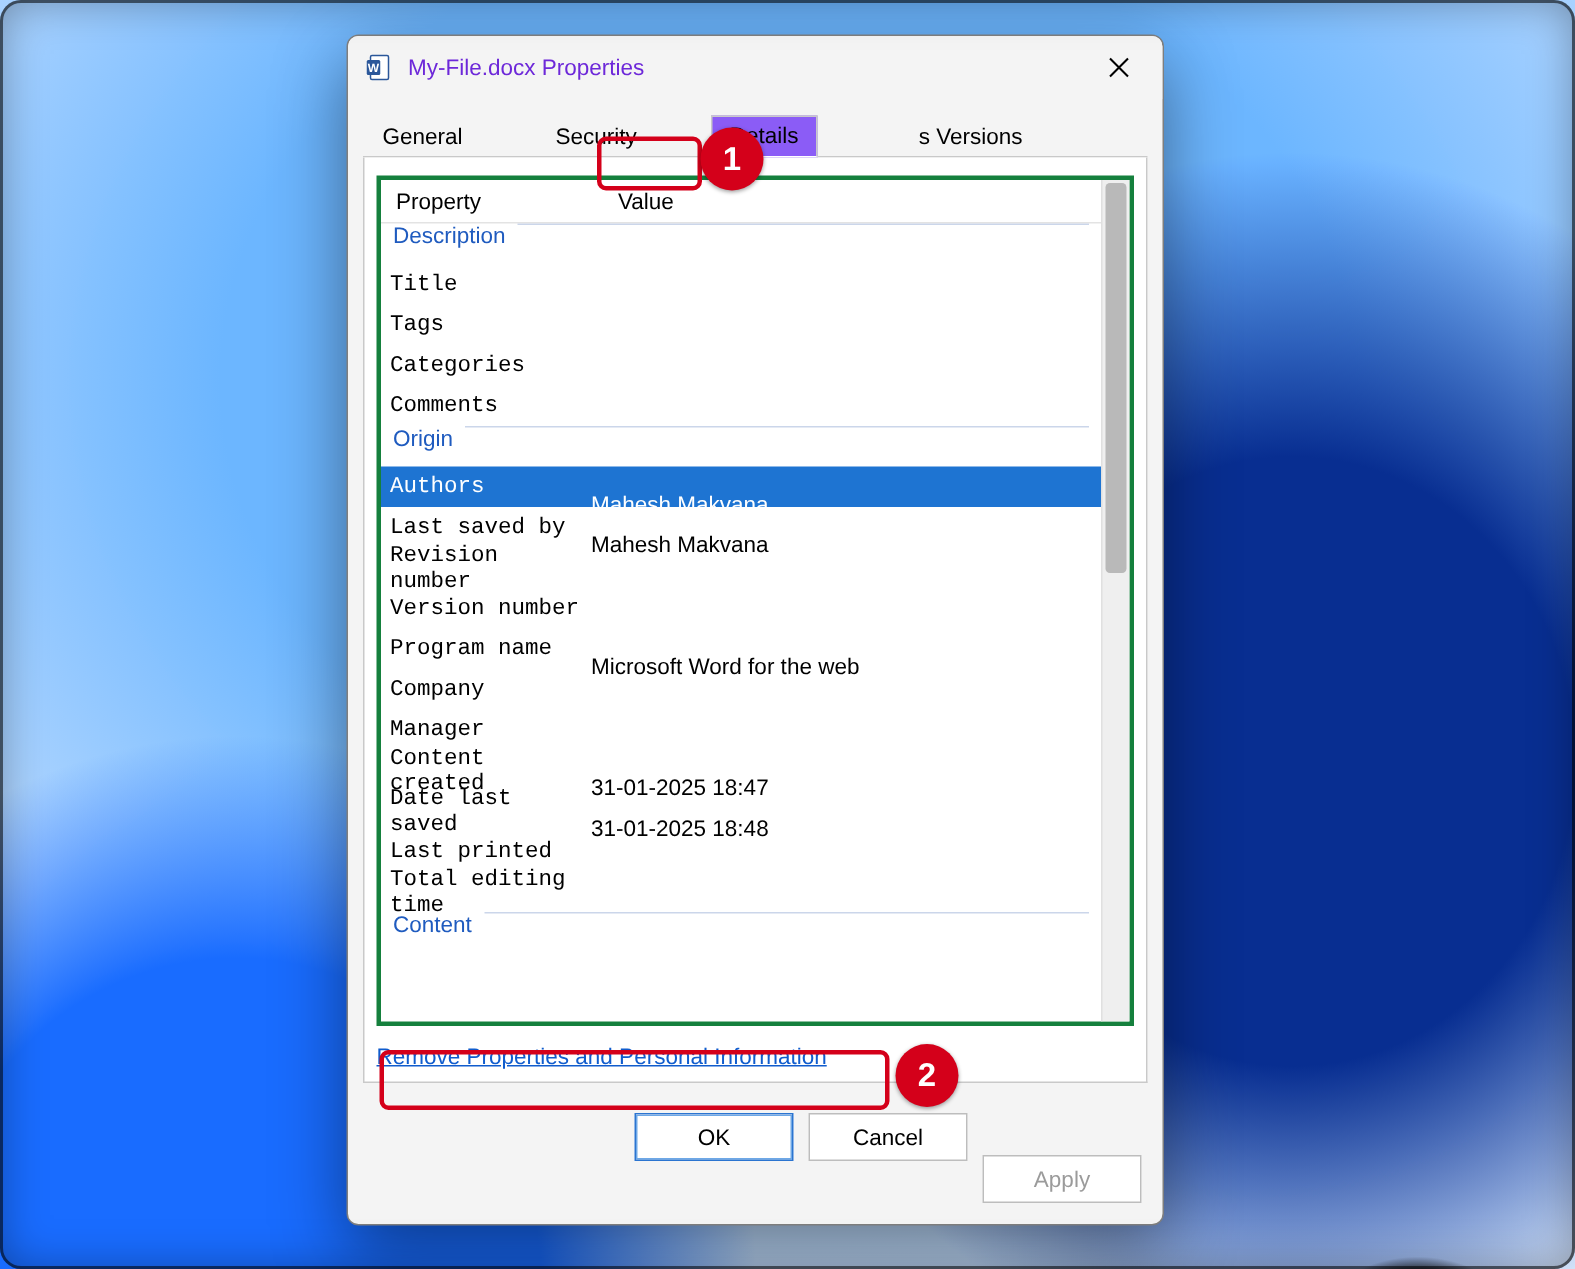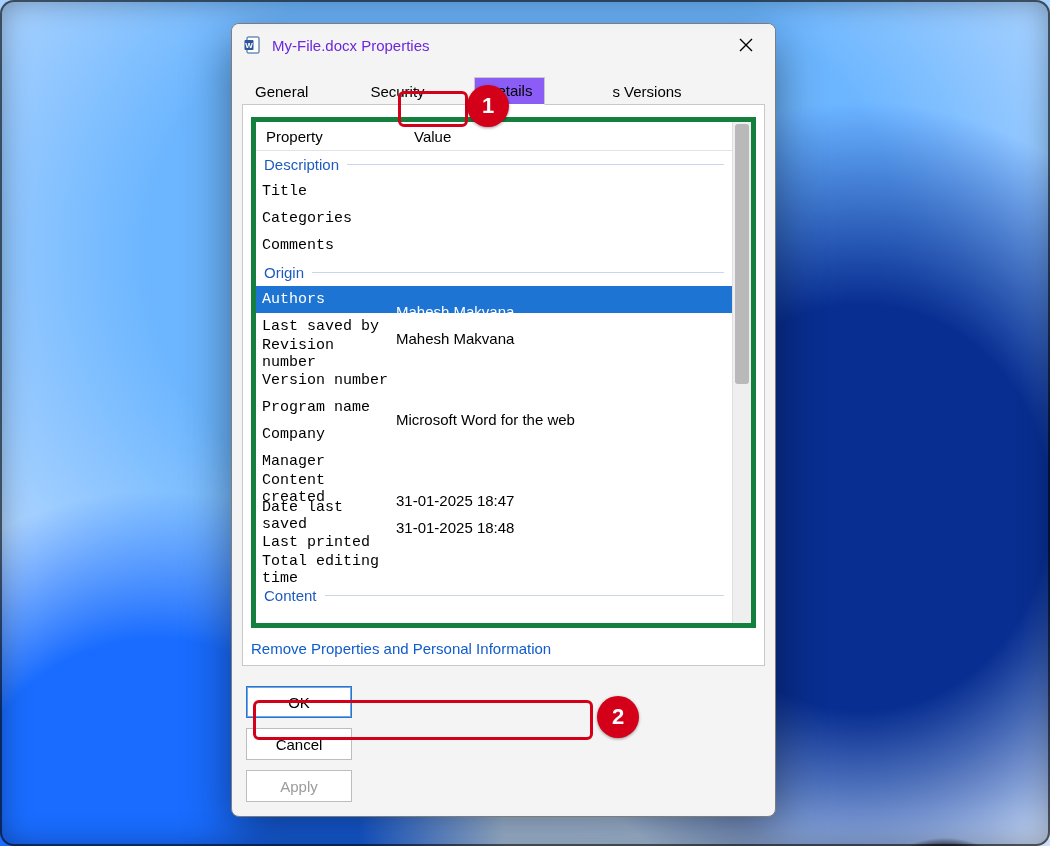--- a/index.html
+++ b/index.html
@@ -33,48 +33,48 @@
   .close-btn svg{width:14px;height:14px;stroke:#000;stroke-width:1.4;}
   
   .tabstrip{display:flex;align-items:flex-end;height:32px;padding:0 10px;margin-top:6px;gap:36px;}
   .tab{padding:4px 12px 5px;font-size:15px;color:#000;background:transparent;
        border:1px solid transparent;border-bottom:none;position:relative;top:1px;}
   .tab.active{background:#8b5cf6;border-color:#c9c9c9;border-bottom:1px solid #fff;}
   .tabunderline{height:1px;background:#c9c9c9;margin:0 10px;}
   .tabcontent{flex:1;background:#fff;margin:0 10px 10px;border:1px solid #c9c9c9;
               border-top:none;padding:12px 8px 8px;display:flex;flex-direction:column;}
   
-  .details-frame{border:5px solid #15803d;flex:1;display:flex;overflow:hidden;}
+  .details-frame{border:3px solid #15803d;flex:1;display:flex;overflow:hidden;}
   .details-body{flex:1;overflow:hidden;}
   .details-header{display:flex;height:28px;align-items:center;border-bottom:1px solid #e3e3e3;}
   .details-header .hcell{padding:0 10px;font-size:15px;color:#000;}
   .hcell.prop{width:128px;flex:0 0 128px;}
   .hcell.val{flex:1;}
   .rows{}
-  .group-row{display:flex;align-items:center;height:27px;padding:0 8px;}
+  .group-row{display:flex;height:27px;padding:0 8px;}
   .group-label{color:#1f5bbf;font-size:15px;white-space:nowrap;}
   .group-line{flex:1;height:1px;background:#cbd6ea;margin-left:8px;}
   .kv-row{display:flex;align-items:center;height:27px;}
   .kv-row .k{width:128px;flex:0 0 128px;padding-left:6px;font-family:Liberation Mono, monospace;}
   .kv-row .v{flex:1;padding-left:6px;margin-top:23px;}
   .kv-row.selected{background:#1e74d2;color:#fff;}
   
   .vscroll{width:18px;background:#efefef;display:flex;flex-direction:column;
            border-left:1px solid #e0e0e0;}
   .vscroll .thumb{margin:2px;border-radius:3px;background:#b9b9b9;height:260px;}
   .vscroll .track{flex:1;}
   
   .link-row{margin-top:12px;}
-  .link{color:#105ccd;font-size:15px;}
-  
-  .btnrow{display:flex;justify-content:flex-end;gap:10px;padding:10px 14px 14px;flex-direction:column;}
+  .link{color:#105ccd;font-size:15px;text-decoration:underline;}
+  
+  .btnrow{display:flex;justify-content:flex-end;gap:10px;padding:10px 14px 14px;}
   .btn{width:104px;height:30px;border:1px solid #bdbdbd;background:#fff;
        display:flex;align-items:center;justify-content:center;font-size:15px;}
   .btn.default{border-color:#2b74d0;box-shadow:inset 0 0 0 1px #6ea8e6;}
-  .btn.disabled{color:#9b9b9b;}
+  .btn.disabled{color:#9b9b9b;margin-top:28px;}
   
   .callout-box{position:absolute;border:3px solid #d4001a;border-radius:6px;
                pointer-events:none;}
   .callout-badge{position:absolute;width:42px;height:42px;border-radius:50%;
                  background:#d4001a;color:#fff;font-size:22px;font-weight:600;
                  display:flex;align-items:center;justify-content:center;
                  box-shadow:0 1px 3px rgba(0,0,0,.4);}
 </style>
 </head>
 <body>
@@ -119,20 +119,24 @@
 
           <div class="group-row">
             <span class="group-label">Description</span>
             <span class="group-line"></span>
           </div>
           <div class="kv-row">
               <span class="k">Title</span>
               <span class="v"></span>
             </div>
           <div class="kv-row">
+              <span class="k">Tags</span>
+              <span class="v"></span>
+            </div>
+          <div class="kv-row">
               <span class="k">Categories</span>
               <span class="v"></span>
             </div>
           <div class="kv-row">
               <span class="k">Comments</span>
               <span class="v"></span>
             </div>
 
           <div class="group-row">
             <span class="group-label">Origin</span>

